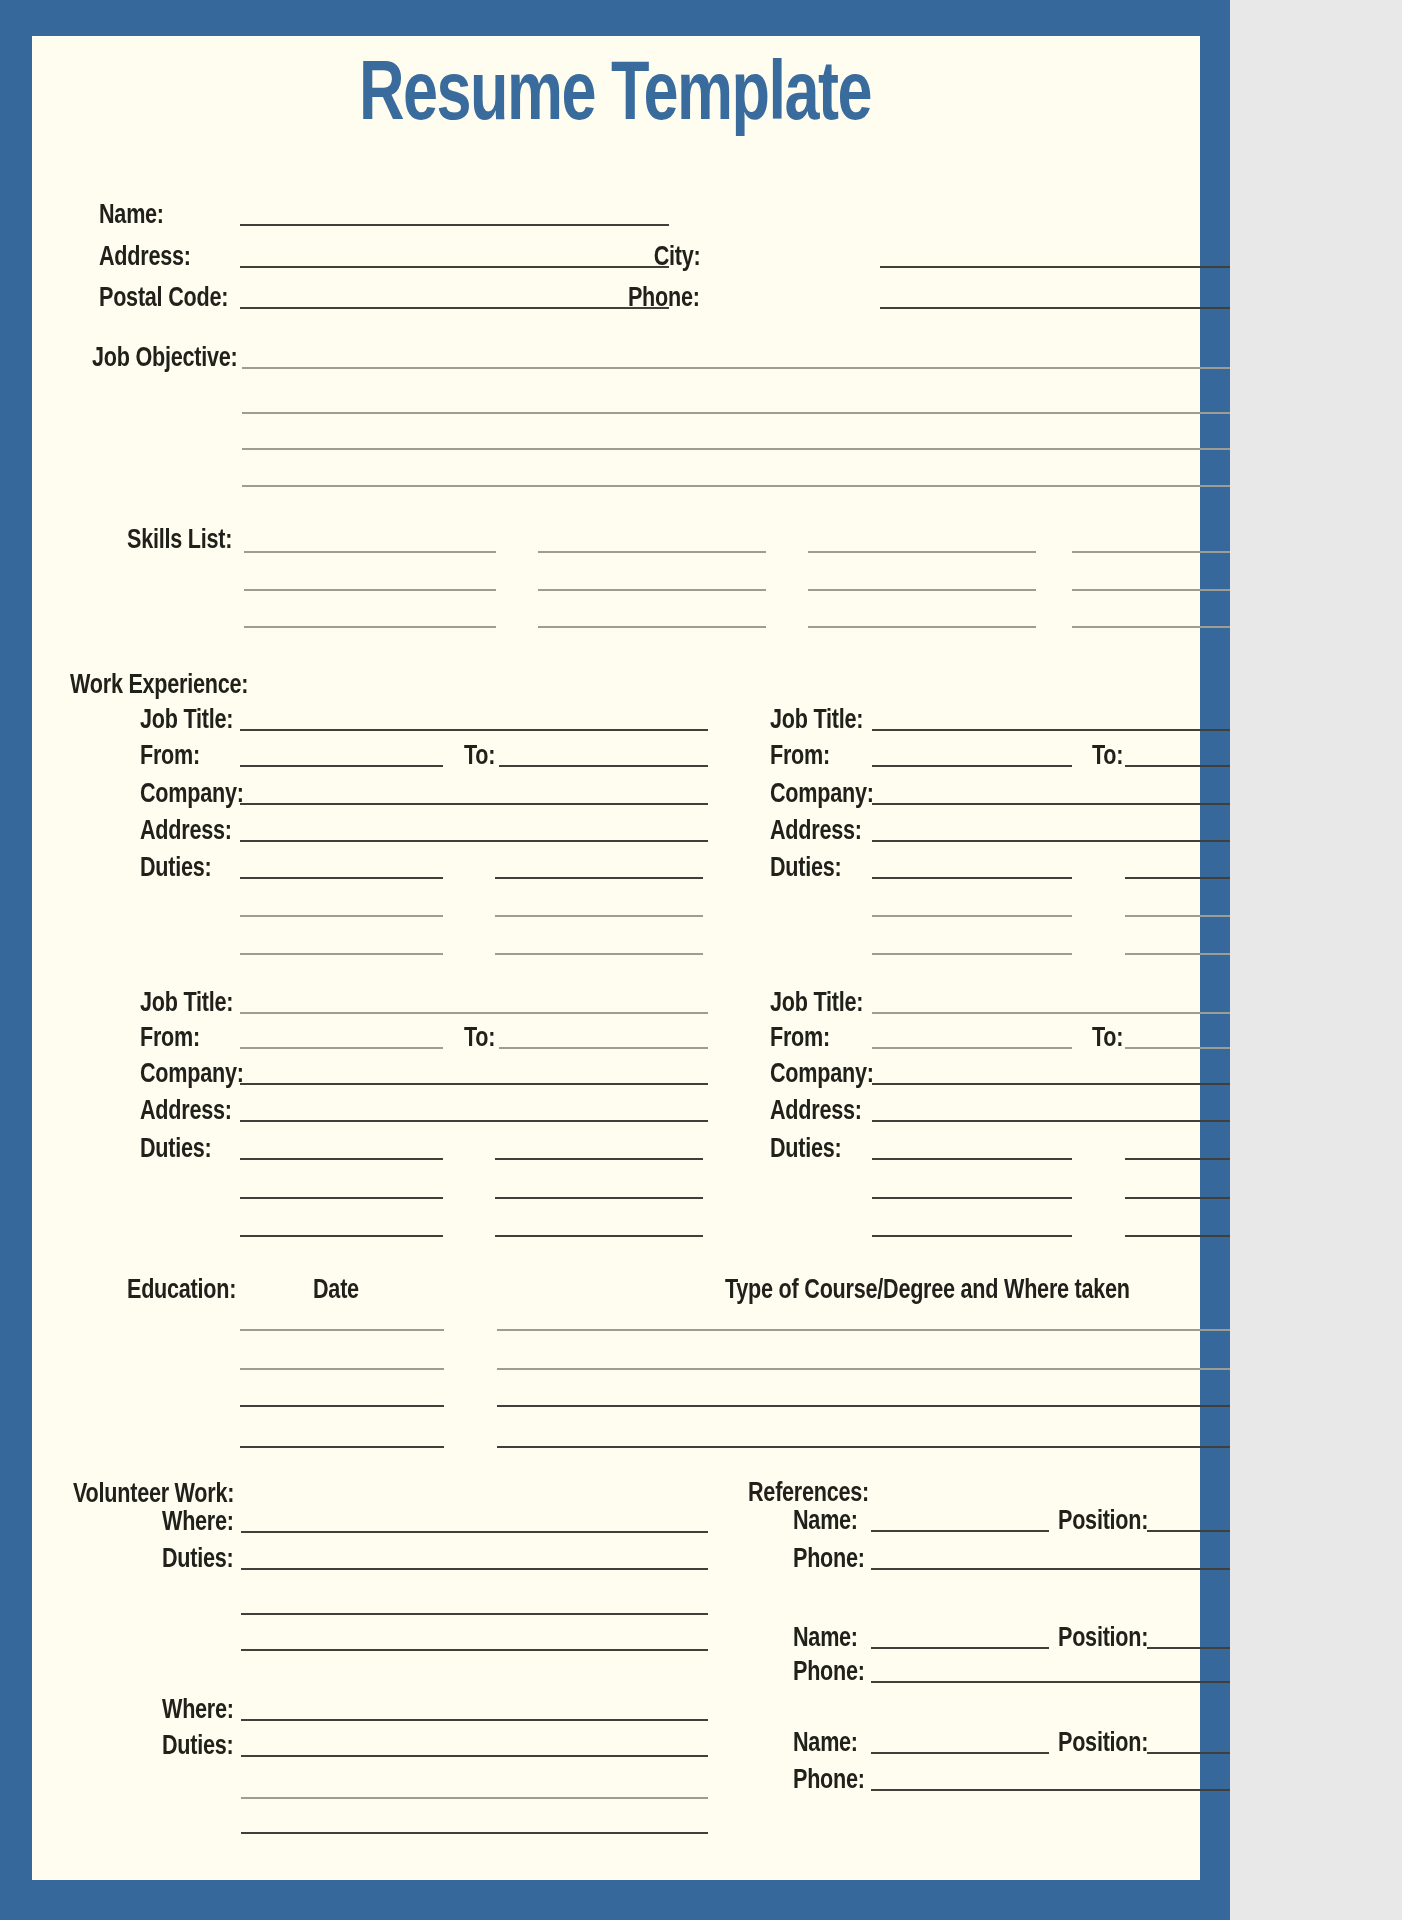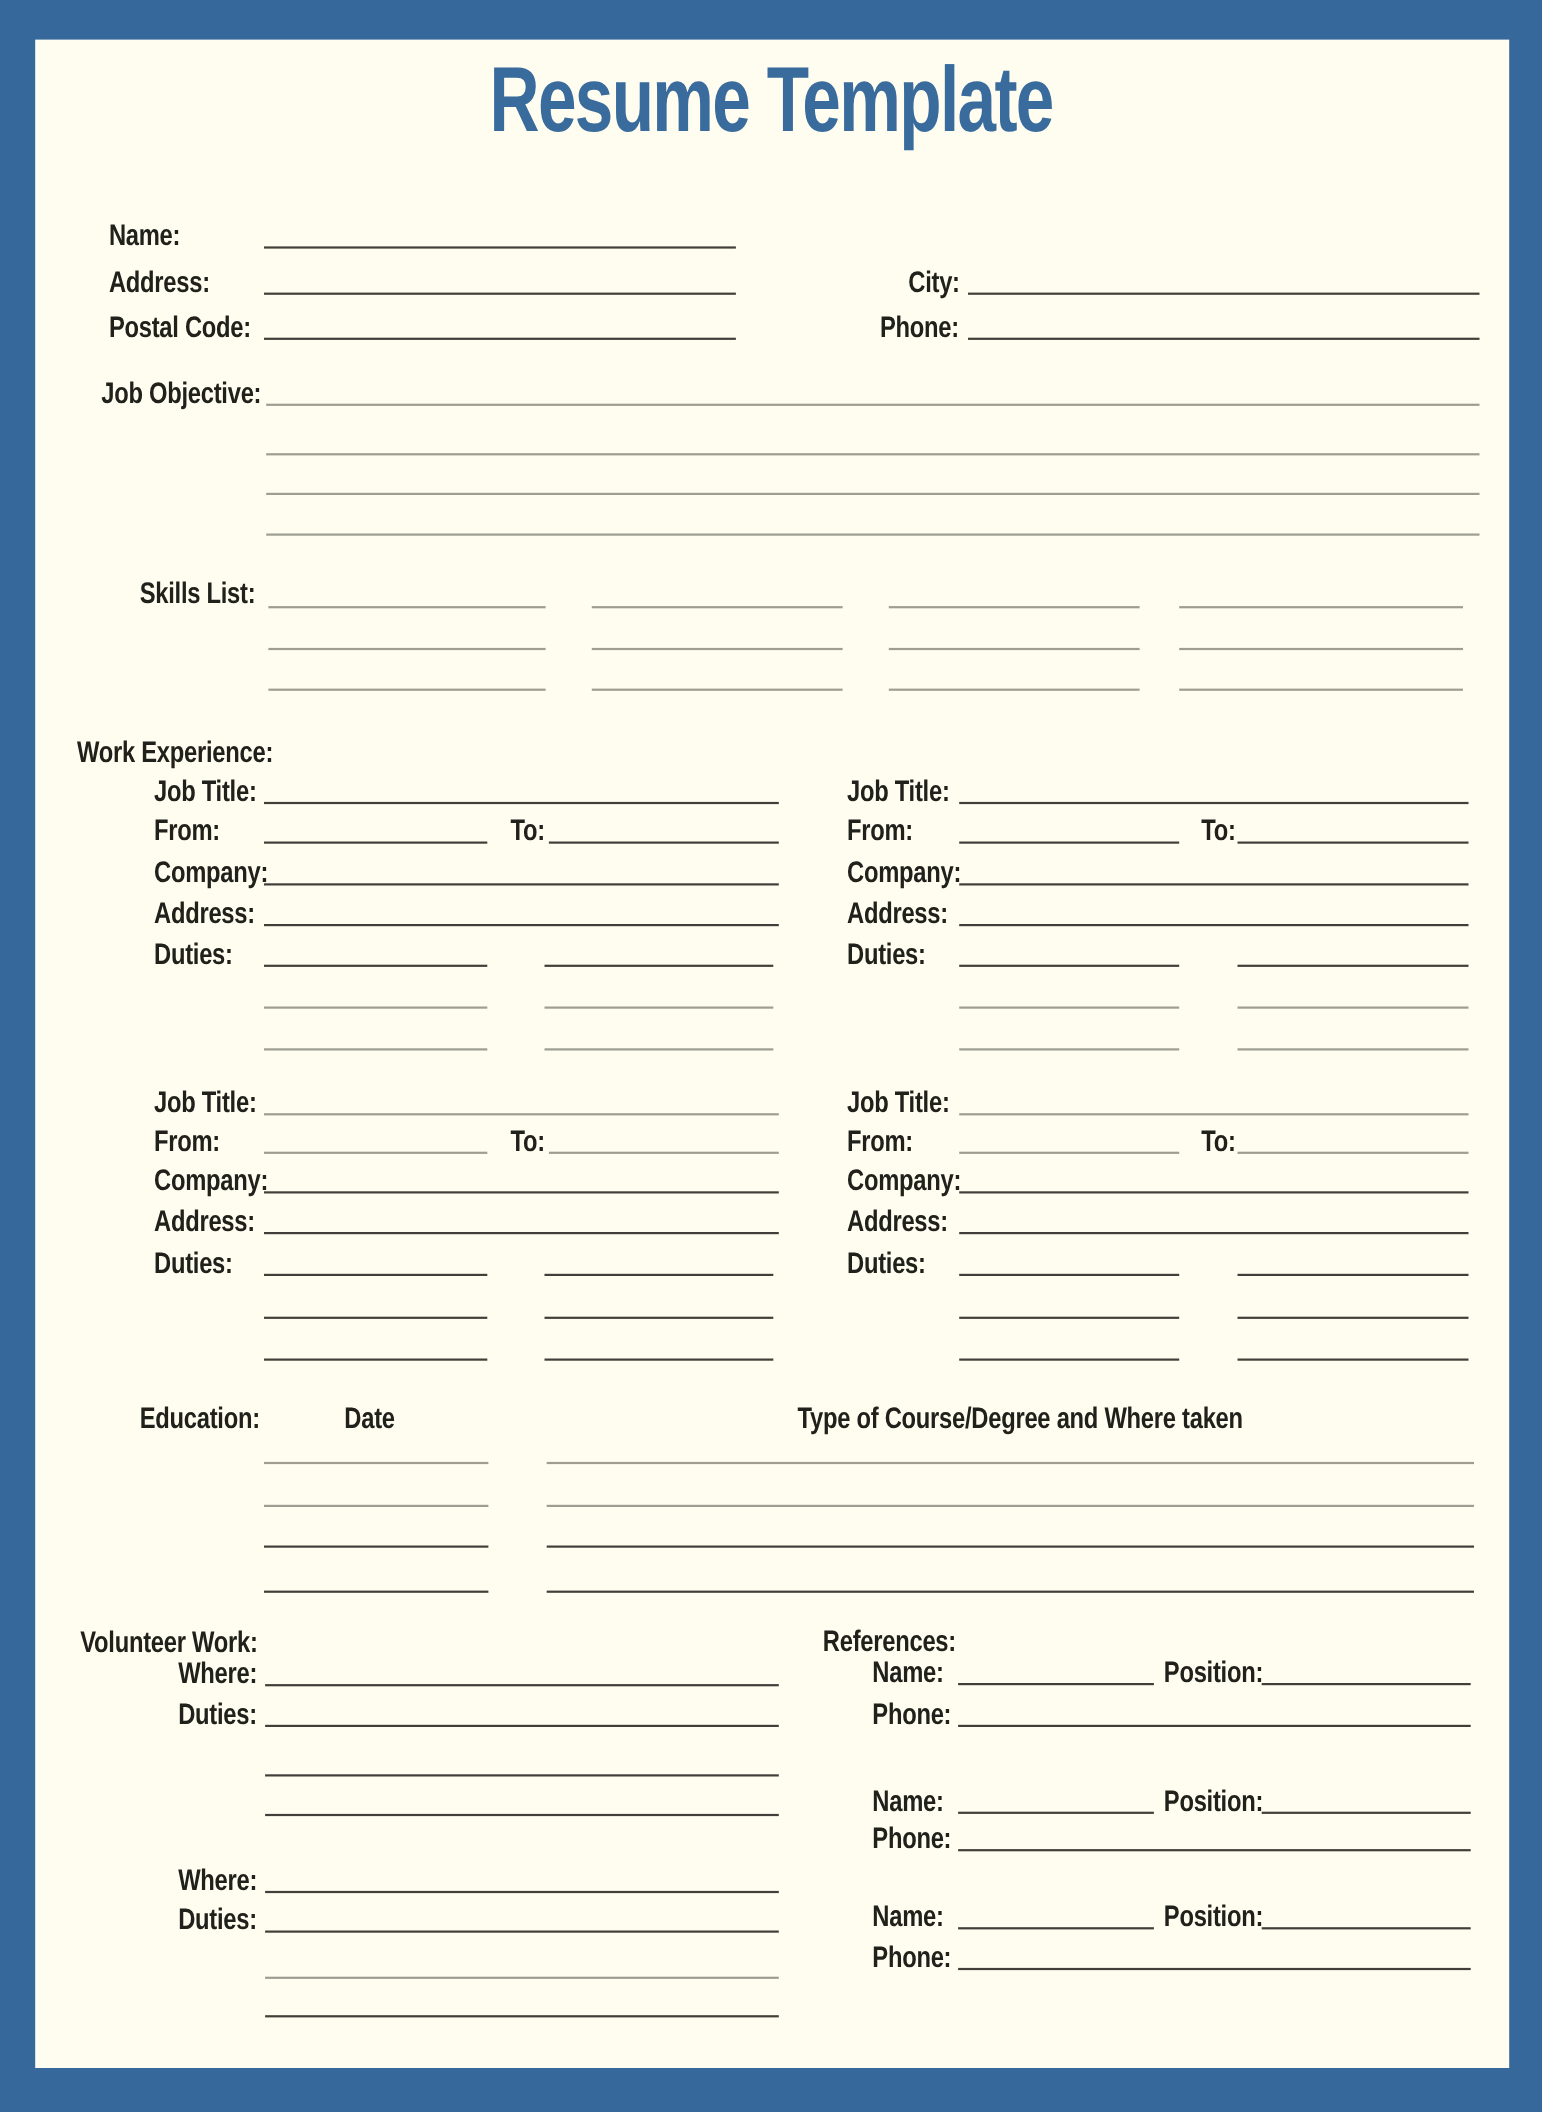--- a/index.html
+++ b/index.html
@@ -1,17 +1,17 @@
 <!DOCTYPE html>
 <html style="--c-border: #36689b; --c-background: #fffdf0; --c-title: #3a6b9d; --c-label: #21211c; --c-line_dark: #403f39; --c-line_gray: #9d9d92;"><head>
 <meta charset="utf-8">
 <style>
   html,body { margin:0; padding:0; background:#e8e8e8; }
   .page {
-    position:relative; width:1402px; height:1920px; overflow:hidden;
+    position:relative; width:1230px; height:1920px; overflow:hidden;
     background: var(--c-border, #36689b);
     font-family: "Liberation Sans", sans-serif;
   }
   .sheet {
     position:absolute; left:32px; top:36px; right:30px; bottom:40px;
     background: var(--c-background, #fffdf0);
   }
   .title {
     position:absolute; left:0; width:100%; top:44px;
     font-size:84px; line-height:92px; font-weight:bold;

